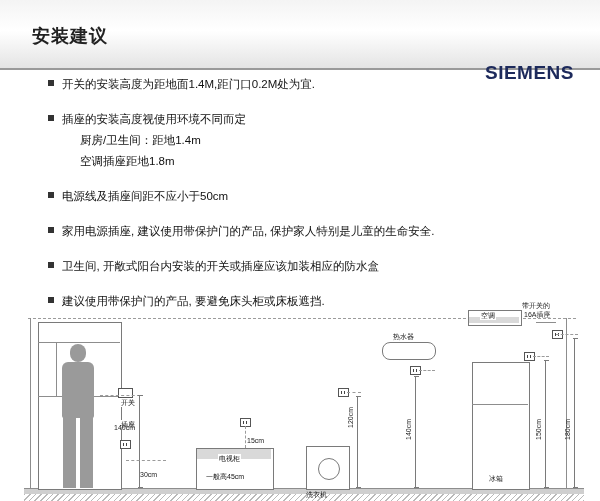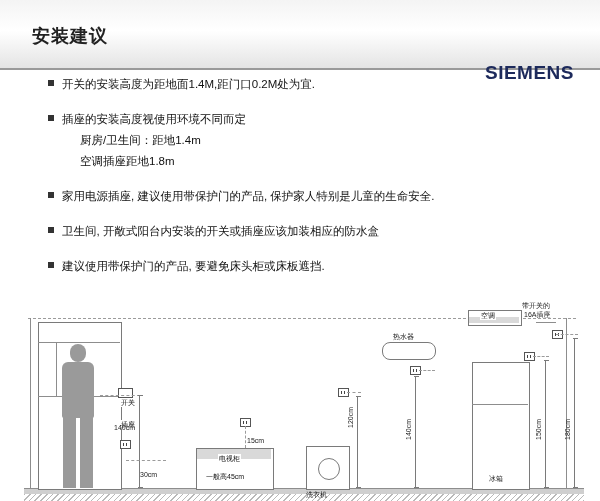--- a/index.html
+++ b/index.html
@@ -56,20 +56,21 @@
       <span>开关的安装高度为距地面1.4M,距门口0.2M处为宜.</span>
     </div>
     <div class="li">
       <span class="bullet"></span>
       <span>插座的安装高度视使用环境不同而定</span>
     </div>
     <div class="sub">厨房/卫生间：距地1.4m</div>
     <div class="sub">空调插座距地1.8m</div>
     <div class="li">
       <span class="bullet"></span>
+      <span>电源线及插座间距不应小于50cm</span>
     </div>
     <div class="li">
       <span class="bullet"></span>
       <span>家用电源插座, 建议使用带保护门的产品, 保护家人特别是儿童的生命安全.</span>
     </div>
     <div class="li">
       <span class="bullet"></span>
       <span>卫生间, 开敞式阳台内安装的开关或插座应该加装相应的防水盒</span>
     </div>
     <div class="li">

